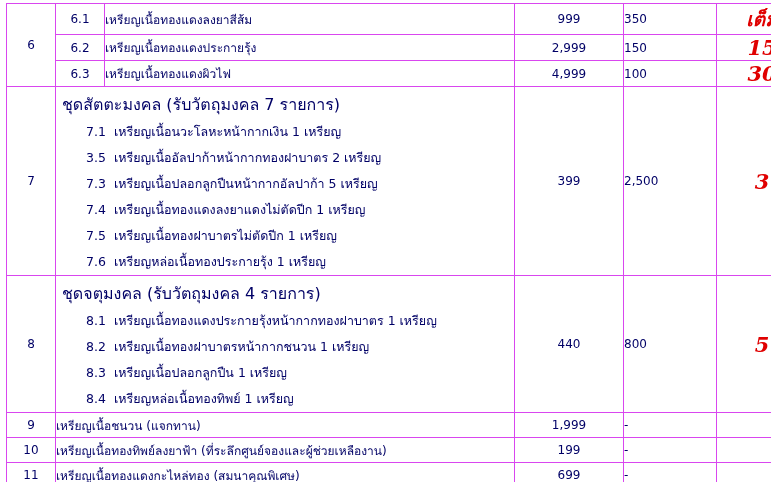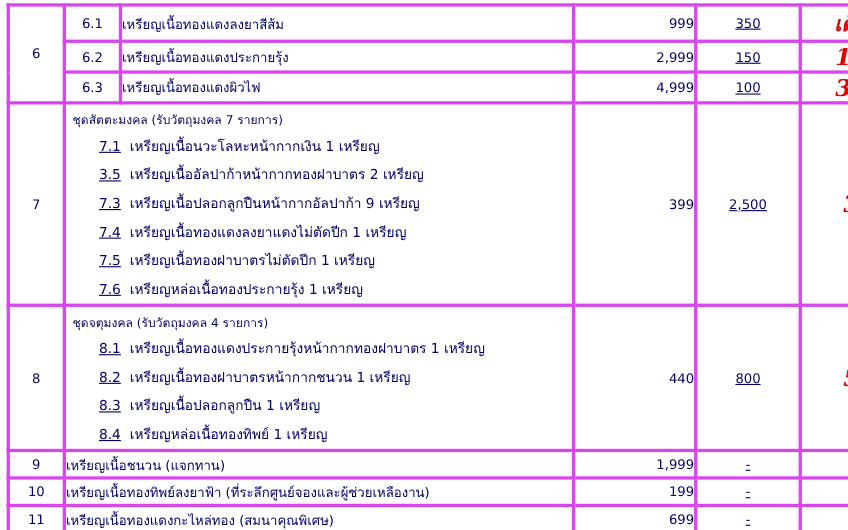--- a/index.html
+++ b/index.html
@@ -20,72 +20,70 @@
     background: #ffffff;
     box-sizing: border-box;
   }
   table.price-table {
     border-collapse: collapse;
     width: 753px;
     margin: 3px 0 0 6px;
     table-layout: fixed;
   }
   table.price-table td {
-    border: 3px solid #d946ef;
+    border: 1px solid #d946ef;
     padding: 0;
     vertical-align: middle;
     color: #000066;
     font-size: 12px;
   }
   .c-no {
     width: 48px;
     text-align: center;
     font-size: 12.5px;
     color: #000066;
   }
   .c-desc {
     width: 409px;
     padding: 2px 4px 2px 6px;
     text-align: left;
     margin-left: 24px;
   }
   .c-price {
     width: 108px;
-    text-align: right;
+    text-align: center;
   }
   .c-qty {
     width: 92px;
-    text-align: center;
-    text-decoration: underline;
+    text-align: left;
   }
   .c-left {
     width: 90px;
     text-align: center;
   }
   .row-h {
     height: 25px;
   }
   .desc-title {
     padding: 5px 0 2px 6px;
-    font-size: 11px;
+    font-size: 16px;
   }
   .sub-list {
     margin: 0;
     padding: 0;
     list-style: none;
   }
   .sub-list li {
     padding: 3px 0 3px 30px;
     font-size: 12.5px;
     white-space: nowrap;
   }
   .sub-no {
     display: inline-block;
     width: 28px;
-    text-decoration: underline;
   }
   .left-val {
     color: #e00000;
     font-weight: bold;
     font-size: 21px;
     font-style: italic;
     font-family: "DejaVu Serif", "Liberation Serif", serif;
     letter-spacing: 0px;
   }
   .left-val.small {
@@ -129,21 +127,21 @@
         <td class="c-left"><span class="left-val">30</span></td>
       </tr>
 
       <tr>
         <td class="c-no">7</td>
         <td class="c-desc" colspan="2">
           <div class="desc-title">ชุดสัตตะมงคล (รับวัตถุมงคล 7 รายการ)</div>
           <ul class="sub-list">
             <li><span class="sub-no">7.1</span><span>เหรียญเนื้อนวะโลหะหน้ากากเงิน 1 เหรียญ</span></li>
             <li><span class="sub-no">3.5</span><span>เหรียญเนื้ออัลปาก้าหน้ากากทองฝาบาตร  2 เหรียญ</span></li>
-            <li><span class="sub-no">7.3</span><span>เหรียญเนื้อปลอกลูกปืนหน้ากากอัลปาก้า 9 เหรียญ</span></li>
+            <li><span class="sub-no">7.3</span><span>เหรียญเนื้อปลอกลูกปืนหน้ากากอัลปาก้า 5 เหรียญ</span></li>
             <li><span class="sub-no">7.4</span><span>เหรียญเนื้อทองแดงลงยาแดงไม่ตัดปีก 1 เหรียญ</span></li>
             <li><span class="sub-no">7.5</span><span>เหรียญเนื้อทองฝาบาตรไม่ตัดปีก 1 เหรียญ</span></li>
             <li><span class="sub-no">7.6</span><span>เหรียญหล่อเนื้อทองประกายรุ้ง 1 เหรียญ</span></li>
           </ul>
         </td>
         <td class="c-price num">399</td>
         <td class="c-qty num">2,500</td>
         <td class="c-left"><span class="left-val">3</span></td>
       </tr>
 

